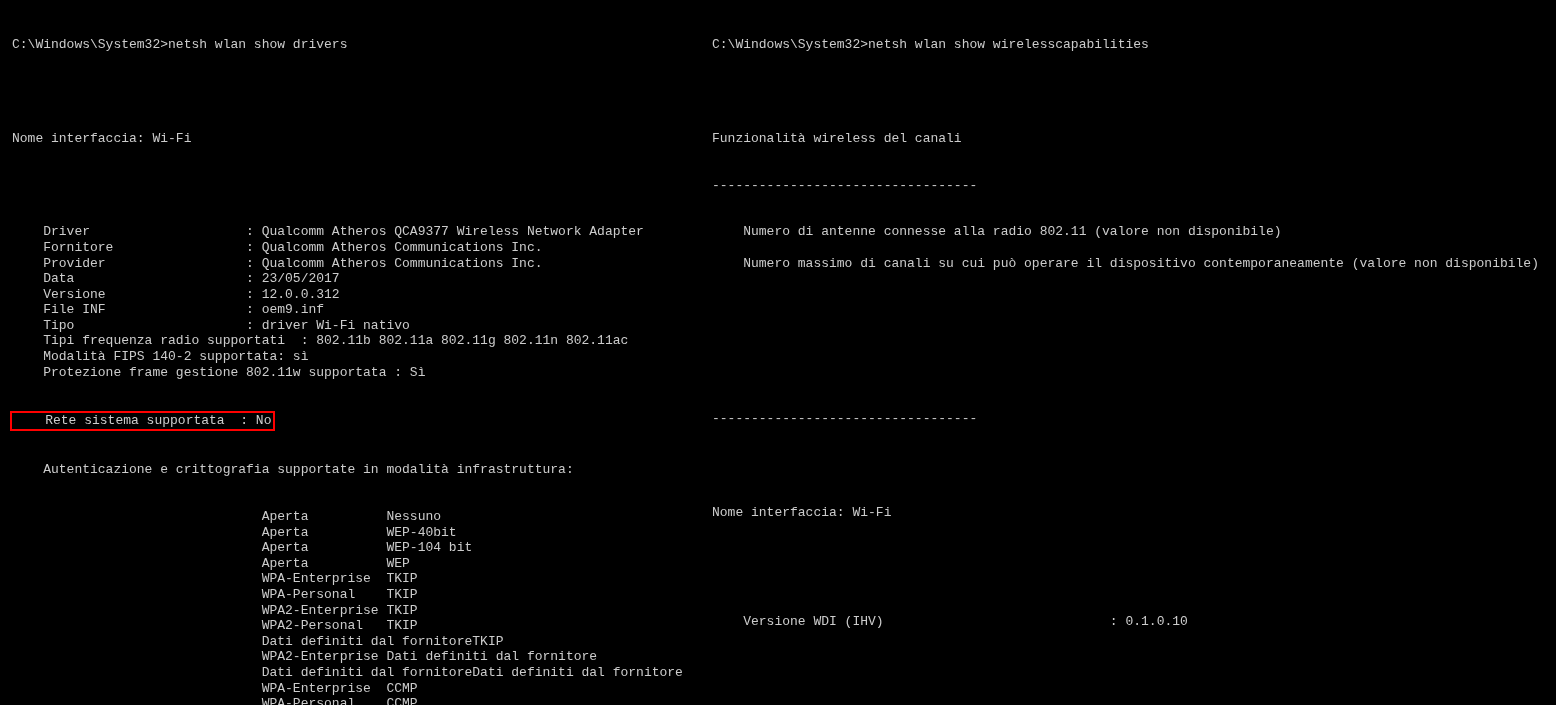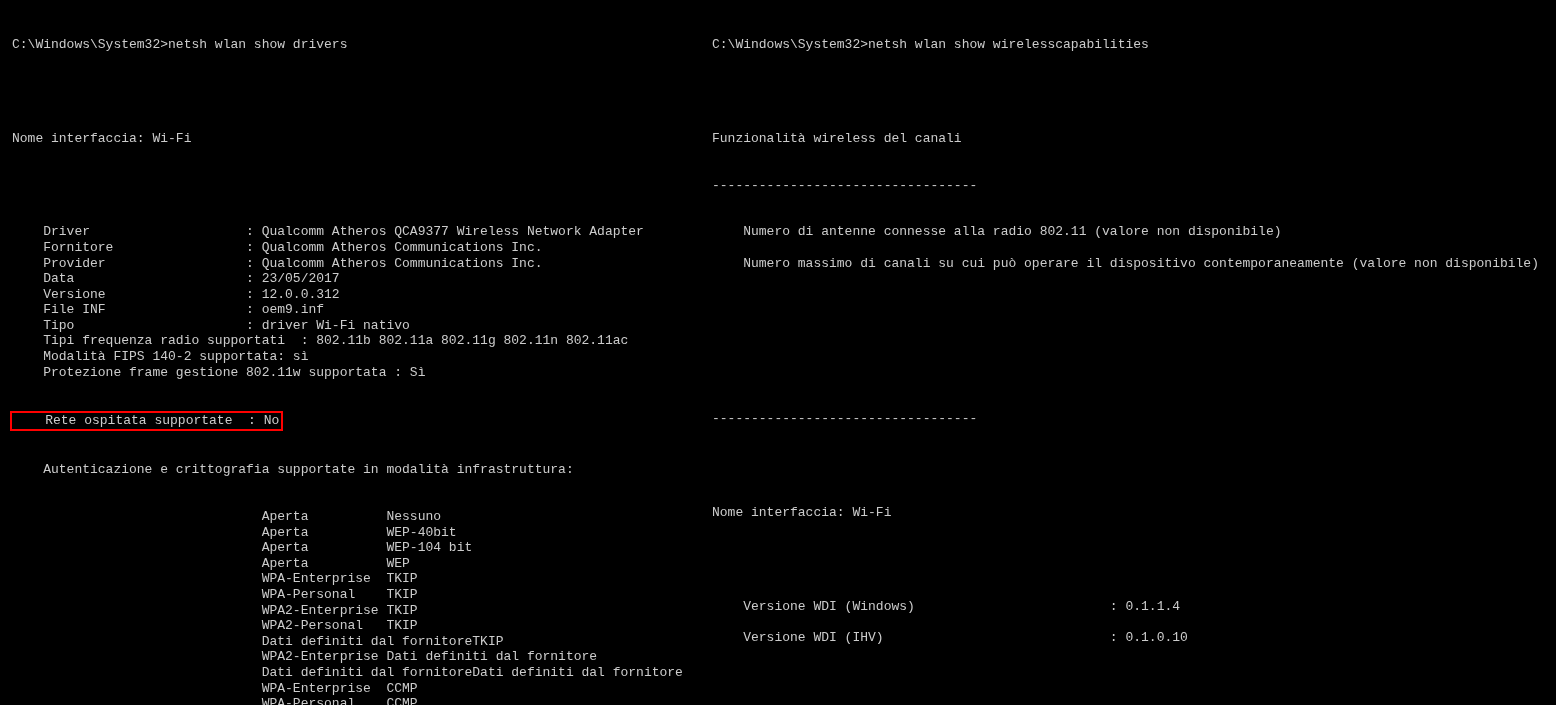--- a/index.html
+++ b/index.html
@@ -42,38 +42,38 @@
 <body>
 
 
 
 <div class="panel left">
   <div class="line">C:\Windows\System32&gt;netsh wlan show drivers</div>
   <div class="line"></div>
   <div class="line">Nome interfaccia: Wi-Fi</div>
   <div class="line"></div>
   <div><div class="line">    Driver                    : Qualcomm Atheros QCA9377 Wireless Network Adapter</div><div class="line">    Fornitore                 : Qualcomm Atheros Communications Inc.</div><div class="line">    Provider                  : Qualcomm Atheros Communications Inc.</div><div class="line">    Data                      : 23/05/2017</div><div class="line">    Versione                  : 12.0.0.312</div><div class="line">    File INF                  : oem9.inf</div><div class="line">    Tipo                      : driver Wi-Fi nativo</div><div class="line">    Tipi frequenza radio supportati  : 802.11b 802.11a 802.11g 802.11n 802.11ac</div><div class="line">    Modalità FIPS 140-2 supportata: sì</div><div class="line">    Protezione frame gestione 802.11w supportata : Sì</div></div>
-  <div><span class="highlight-red">    Rete ospitata supportate  : No</span></div>
+  <div><span class="highlight-red">    Rete sistema supportata  : No</span></div>
   <div class="line">    Autenticazione e crittografia supportate in modalità infrastruttura:</div>
   <div><div class="line">                                Aperta          Nessuno</div><div class="line">                                Aperta          WEP-40bit</div><div class="line">                                Aperta          WEP-104 bit</div><div class="line">                                Aperta          WEP</div><div class="line">                                WPA-Enterprise  TKIP</div><div class="line">                                WPA-Personal    TKIP</div><div class="line">                                WPA2-Enterprise TKIP</div><div class="line">                                WPA2-Personal   TKIP</div><div class="line">                                Dati definiti dal fornitoreTKIP</div><div class="line">                                WPA2-Enterprise Dati definiti dal fornitore</div><div class="line">                                Dati definiti dal fornitoreDati definiti dal fornitore</div><div class="line">                                WPA-Enterprise  CCMP</div><div class="line">                                WPA-Personal    CCMP</div></div>
   
 </div>
 
 <div class="panel right">
   <div class="line">C:\Windows\System32&gt;netsh wlan show wirelesscapabilities</div>
   <div class="line"></div>
   <div class="line">Funzionalità wireless del canali</div>
   <div class="line">----------------------------------</div>
   <div><div class="line">    Numero di antenne connesse alla radio 802.11 (valore non disponibile)</div><div class="line"></div><div class="line">    Numero massimo di canali su cui può operare il dispositivo contemporaneamente (valore non disponibile)</div><div class="line"></div></div>
   <div class="line"></div>
   <div class="line"></div>
   <div class="line">----------------------------------</div>
   <div class="line"></div>
   <div class="line">Nome interfaccia: Wi-Fi</div>
   <div class="line"></div>
-  <div><div class="line">    Versione WDI (Windows)                         : 0.1.1.4</div><div class="line"></div><div class="line">    Versione WDI (IHV)                             : 0.1.0.10</div></div>
+  <div><div class="line"></div><div class="line">    Versione WDI (IHV)                             : 0.1.0.10</div></div>
   
   
   
 </div>
 
 
 
 
 </body></html>

